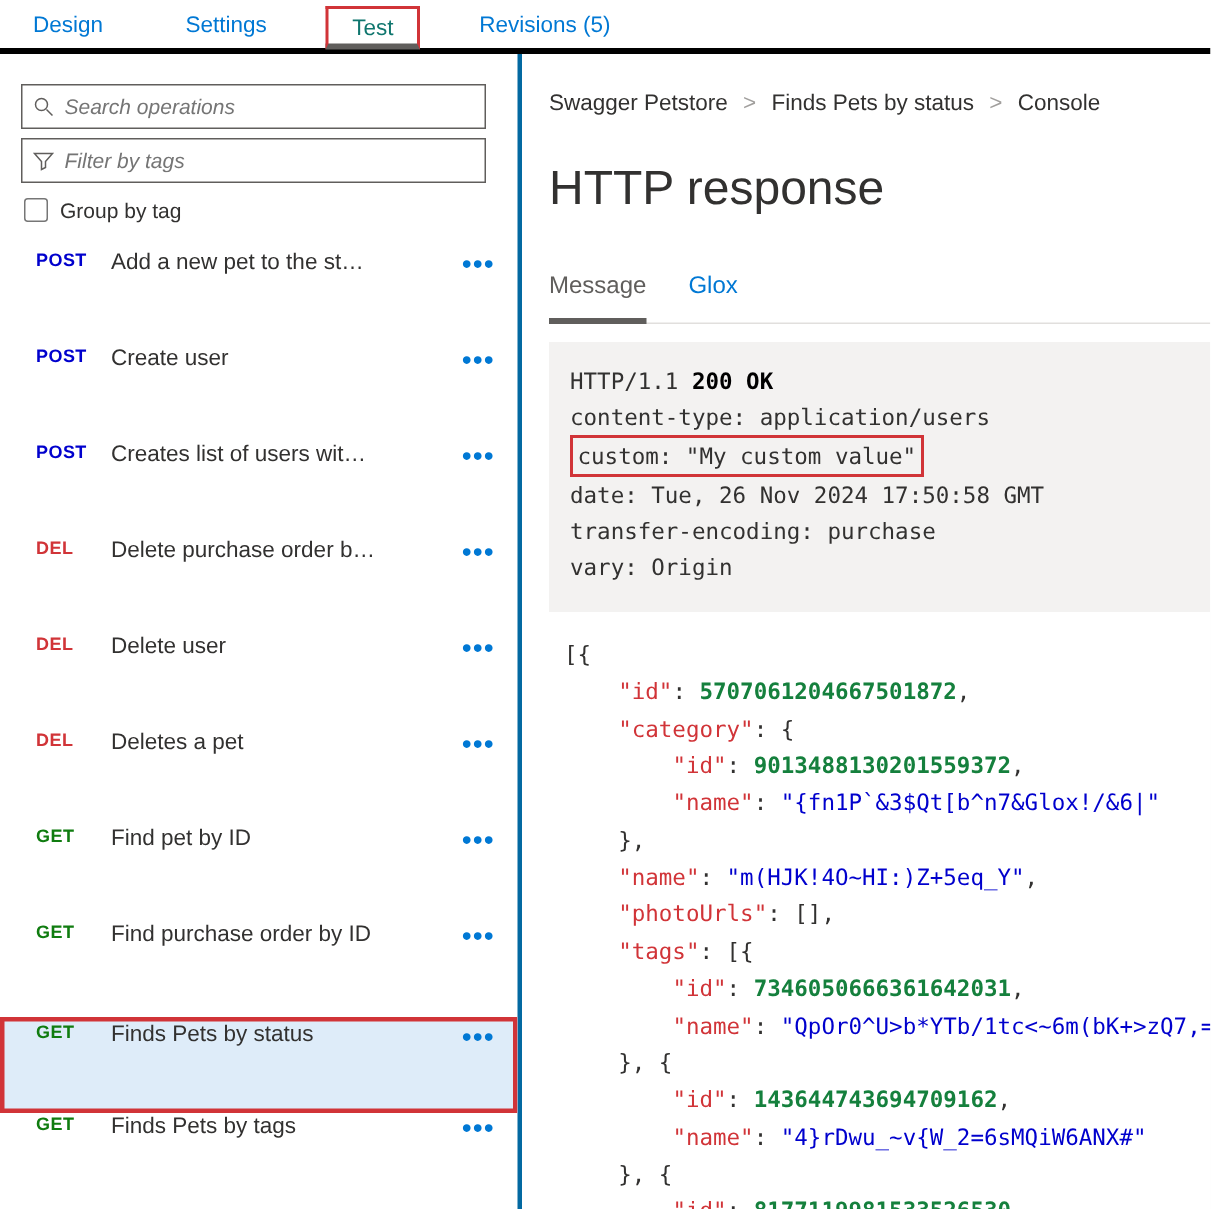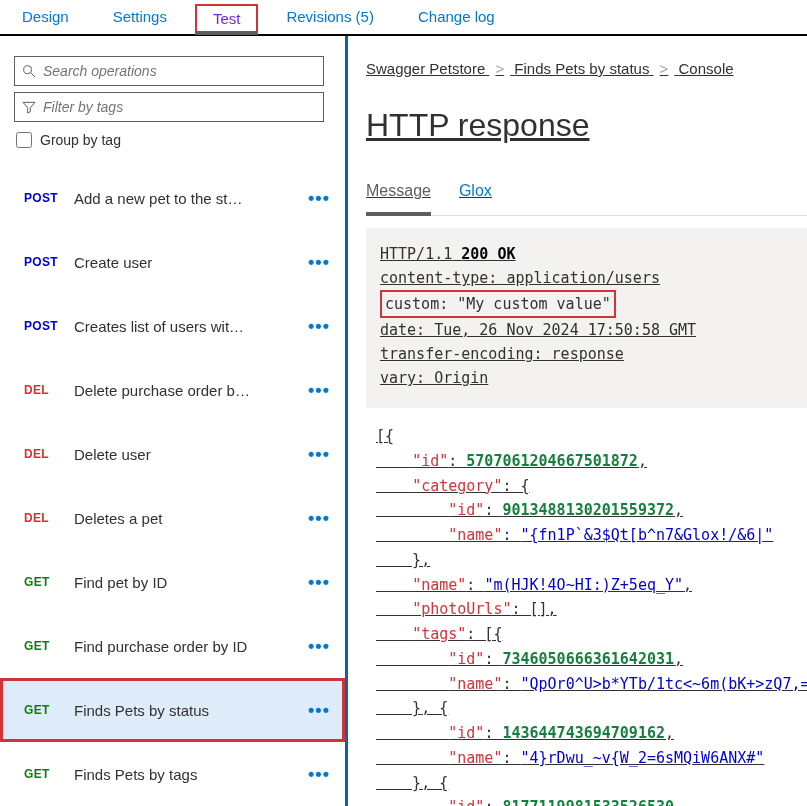--- a/index.html
+++ b/index.html
@@ -7,34 +7,34 @@
       font-family: "Segoe UI", -apple-system, sans-serif;
       font-size: 14px;
       color: #323130;
       background: #fff;
       width: 807px;
       height: 806px;
       overflow: hidden;
     }
     .tabs {
       display: flex;
-      gap: 12px;
+      gap: 23px;
       padding: 4px 0 0 0;
-      border-bottom: 2px solid #000000;
+      border-bottom: 4px solid #000000;
       height: 36px;
     }
     .tab {
       padding: 4px 16px 10px;
       color: #0078d4;
       cursor: pointer;
       font-size: 15px;
     }
     .tab:first-child { padding-left: 22px; }
     .tab.selected {
-      color: #6d28d9;
+      color: #0f766e;
       border: 2px solid #d13438;
       border-bottom: 4px solid #605e5c;
       padding-bottom: 18px;
       margin-bottom: -1px;
       text-align: center;
     }
     .main { display: flex; height: calc(100% - 36px); }
     .sidebar {
       width: 348px;
       border-right: 3px solid #0369a1;
@@ -64,21 +64,21 @@
       align-items: center;
       gap: 8px;
       margin: 10px 0 18px 2px;
     }
     .group-row input[type="checkbox"] {
       width: 16px; height: 16px;
     }
     .op-list { margin-left: -14px; margin-right: -14px; }
     .op-item {
       display: flex;
-      align-items: center;
+      align-items: flex-start;
       padding: 0 12px 0 24px;
       height: 64px;
       cursor: pointer;
     }
     .op-item.selected {
       background: #deecf9;
       border: 3px solid #d13438;
       padding-left: 21px;
       padding-right: 9px;
     }
@@ -105,21 +105,20 @@
       font-weight: 900;
       font-size: 18px;
       letter-spacing: 1px;
       width: 28px;
       text-align: center;
     }
     .content {
       flex: 1;
       padding: 24px 0 0 18px;
       overflow: hidden;
-      text-decoration: underline;
     }
     .breadcrumb {
       font-size: 15px;
       color: #323130;
       margin-bottom: 30px;
     }
     .breadcrumb .sep { color: #a19f9d; margin: 0 6px; }
     .h2 {
       font-size: 32px;
       font-weight: 400;
@@ -171,21 +170,20 @@
     svg.ic { width: 16px; height: 16px; stroke: #605e5c; fill: none; stroke-width: 1.5; flex-shrink: 0; }
   </style>
 </head>
 <body>
 
 <div class="tabs" id="tabs">
     <div class="tab">Design</div>
     <div class="tab">Settings</div>
     <div class="tab selected">Test</div>
     <div class="tab">Revisions (5)</div>
-    <div class="tab">Change log</div>
   </div>
 
 <div class="main">
   <div class="sidebar">
     <div class="search-box">
       <svg class="ic" viewBox="0 0 24 24">
           <circle cx="10" cy="10" r="6"></circle>
           <line x1="15" y1="15" x2="21" y2="21"></line>
         </svg>
       <input type="text" placeholder="Search operations" style="">
@@ -265,21 +263,21 @@
     <div class="h2">HTTP response</div>
     <div class="sub-tabs" id="sub-tabs">
         <div class="sub-tab selected">Message</div>
         <div class="sub-tab">Glox</div>
       </div>
     <div class="response-panel">
       <div><span>HTTP/1.1</span> <span class="status-ok">200 OK</span></div>
       <div>content-type: application/users</div>
       <div><span class="custom-header">custom: "My custom value"</span></div>
       <div>date: Tue, 26 Nov 2024 17:50:58 GMT</div>
-      <div>transfer-encoding: response</div>
+      <div>transfer-encoding: purchase</div>
       <div>vary: Origin</div>
       <div class="json-body" id="json-body">[{
     <span class="jk">"id"</span>: <span class="jv">5707061204667501872</span>,
     <span class="jk">"category"</span>: {
         <span class="jk">"id"</span>: <span class="jv">9013488130201559372</span>,
         <span class="jk">"name"</span>: <span class="js">"{fn1P`&amp;3$Qt[b^n7&amp;Glox!/&amp;6|"</span>
     },
     <span class="jk">"name"</span>: <span class="js">"m(HJK!4O~HI:)Z+5eq_Y"</span>,
     <span class="jk">"photoUrls"</span>: [],
     <span class="jk">"tags"</span>: [{

